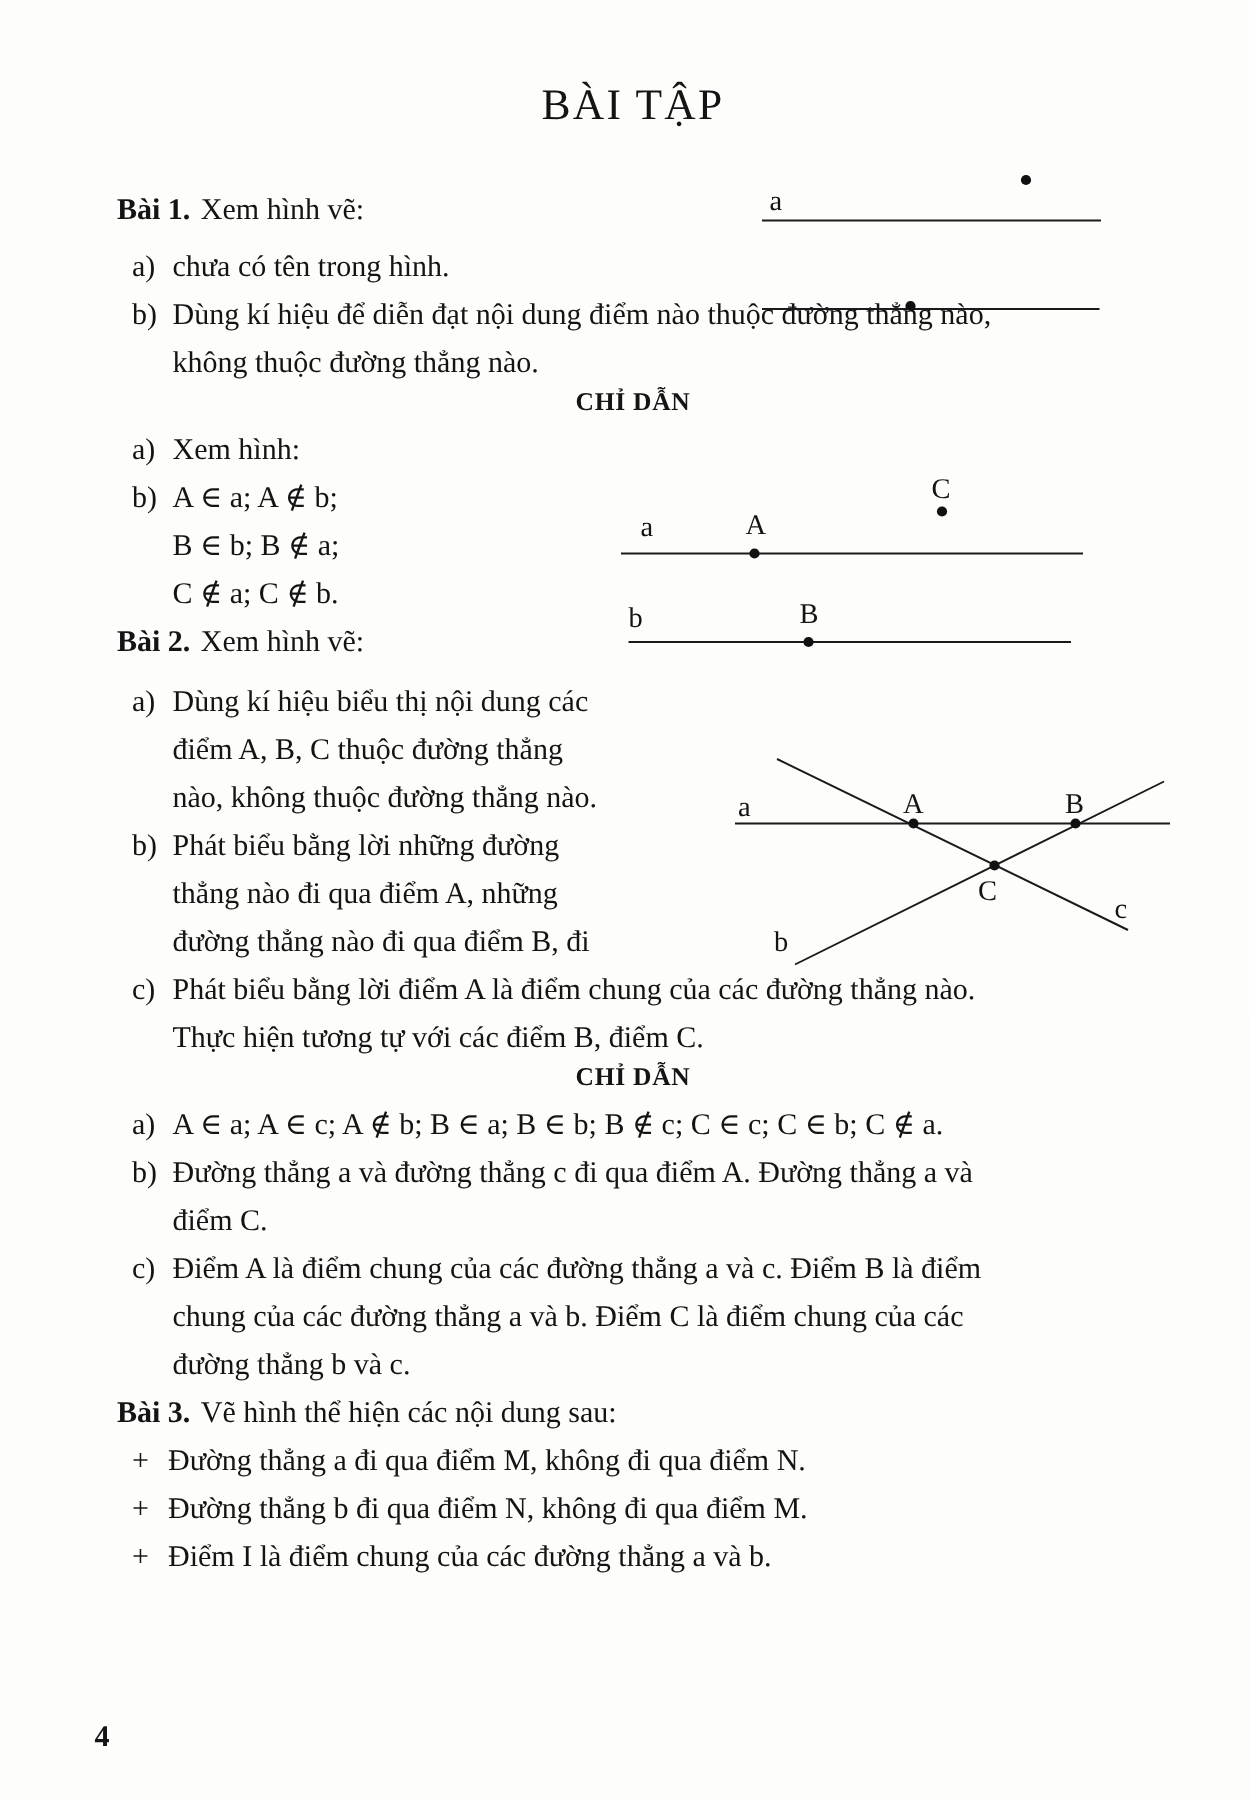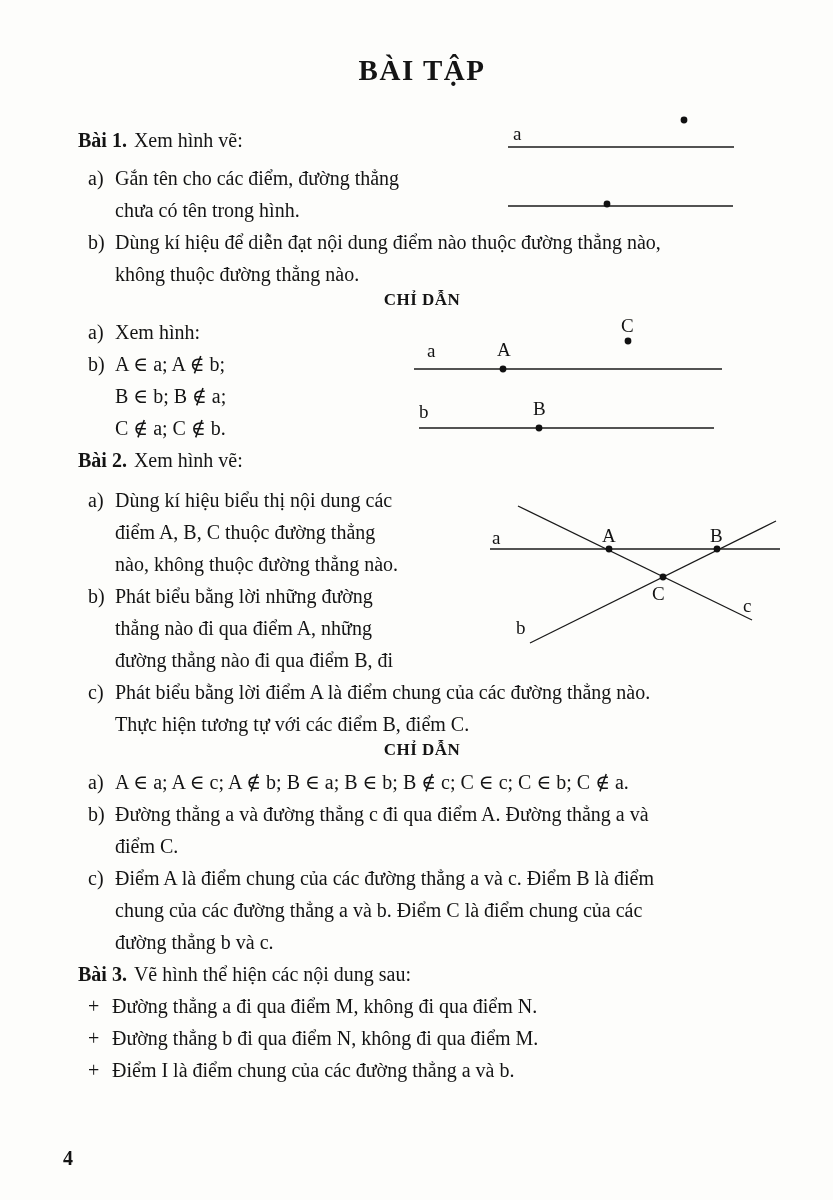--- a/index.html
+++ b/index.html
@@ -7,21 +7,21 @@
   .page {
     position:relative;
     width:833px; height:1200px;
     background:#fdfdfb;
     font-family:"Liberation Serif","DejaVu Serif",serif;
     font-size:20px; line-height:32px; color:#141414;
     padding:52px 51px 0 62px;
     overflow:hidden;
   }
   .title {
-    text-align:center; font-weight:bold;
+    text-align:center; font-weight:normal;
     font-size:29px; line-height:36px; letter-spacing:1.5px;
     margin-bottom:36px;
   }
   .ex-head .b { font-weight:bold; margin-right:7px;margin-left:16px; }
   .items { margin-left:26px; }
   .item { display:flex; }
   .item .lbl { flex:0 0 27px; }
   .item.plus .lbl { flex:0 0 24px; }
   .item .txt { flex:1 1 auto; }
   .guide-head {
@@ -51,21 +51,20 @@
 
   <div class="title">BÀI TẬP</div>
 
   <div class="ex-head">
     <span class="b">Bài 1.</span><span>Xem hình vẽ:</span>
   </div>
   <div class="items">
     <div class="item mt6">
       <span class="lbl">a)</span>
       <div class="txt">
-        <div>Gắn tên cho các điểm, đường thẳng</div>
         <div>chưa có tên trong hình.</div>
       </div>
     </div>
     <div class="item">
       <span class="lbl">b)</span>
       <div class="txt">
         <div>Dùng kí hiệu để diễn đạt nội dung điểm nào thuộc đường thẳng nào,</div>
         <div>không thuộc đường thẳng nào.</div>
       </div>
     </div>

